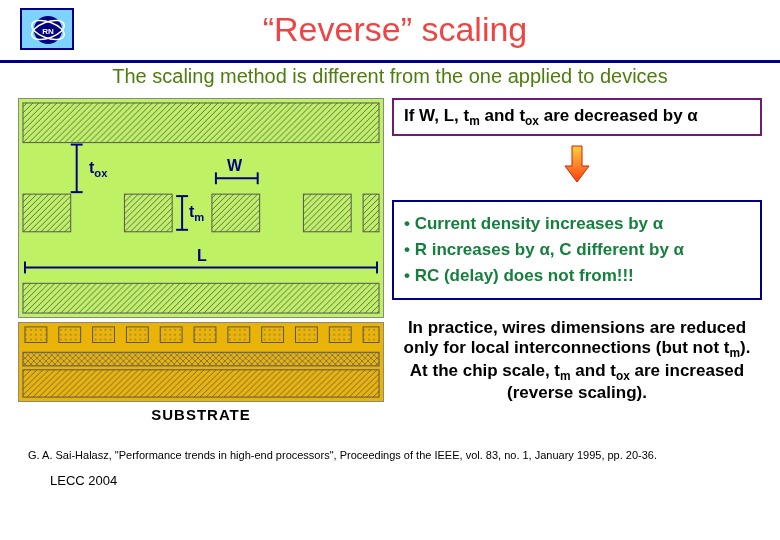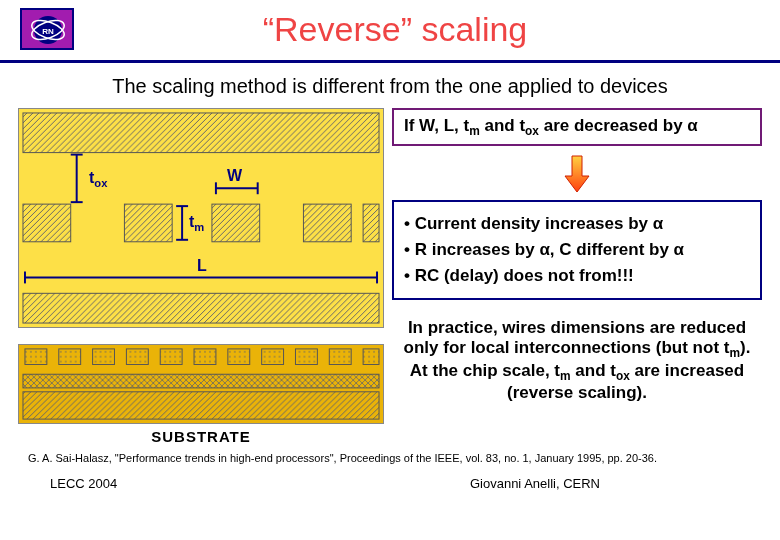--- a/index.html
+++ b/index.html
@@ -16,75 +16,75 @@
     align-items: center;
     padding: 8px 20px 10px 20px;
     border-bottom: 3px solid #000080;
   }
   .logo {
     width: 54px;
     height: 42px;
     border: 2px solid #000080;
     margin-right: 16px;
     position: relative;
-    background: #a21caf;
+    background: #7dd3fc;
   }
   .logo svg { position:absolute; top:2px; left:4px; }
   .title {
     flex: 1;
     text-align: center;
     font-size: 34px;
     color: #ef4444;
     padding-right: 60px;
   }
   .subtitle {
     text-align: center;
     font-size: 20px;
-    color: #000000;
-    padding: 12px 20px 10px 20px;
+    color: #4d7c0f;
+    padding: 2px 20px 10px 20px;
   }
   .content {
     display: flex;
     padding: 0 18px;
     gap: 8px;
   }
   .left-col {
     width: 366px;
     flex-shrink: 0;
   }
   .right-col {
     flex: 1;
   }
   .diagram {
     position: relative;
     width: 100%;
     height: 220px;
     border: 1px solid #888;
-    background: #fde047;
-    margin-bottom: 16px;
+    background: #bef264;
+    margin-bottom: 4px;
   }
   .hatch { fill: url(#diag); stroke:#555; stroke-width:1; }
   .dot-hatch { fill: url(#dots); stroke:#555; stroke-width:1; }
   .x-hatch { fill: url(#xdiag); stroke:#555; stroke-width:1; }
   .dim-label {
     position: absolute;
     font-size: 16px;
     font-weight: bold;
     color: #000080;
   }
   .sub { font-size: 0.7em; vertical-align: sub; }
   .box {
     border: 2px solid #701a75;
     padding: 6px 10px;
     font-size: 17px;
     color: #000;
     font-weight: bold;
     margin-bottom: 4px;
   }
-  .bullets { border:2px solid #000080; padding:6px 10px; font-size:17px; color:#000000; }
+  .bullets { border:2px solid #000080; padding:6px 10px; font-size:17px; color:#15803d;margin-top:10px; }
   .bullets div { margin: 6px 0; font-weight: bold; }
   .arrow-block { text-align:center; padding:4px 0 2px 0; }
   .practice {
     text-align: center;
     font-size: 17px;
     font-weight: bold;
     padding: 18px 8px;
     color: #000;
   }
   .substrate-wrap { position: relative; width:100%; height:80px; border:1px solid #888; background:#eab308; }
@@ -220,14 +220,13 @@
     <div class="practice">
       <span>In practice, wires dimensions are reduced only for local interconnections (but not t</span><span class="sub">m</span><span>). At the chip scale, t</span><span class="sub">m</span><span> and t</span><span class="sub">ox</span><span> are increased (reverse scaling).</span>
     </div>
   </div>
 </div>
 
 <div class="ref">G. A. Sai-Halasz, "Performance trends in high-end processors", Proceedings of the IEEE, vol. 83, no. 1, January 1995, pp. 20-36.</div>
 
 <div class="footer">
   <div>LECC 2004</div>
-  <div>Giovanni Anelli, CERN</div>
 </div>
 
 </body></html>

